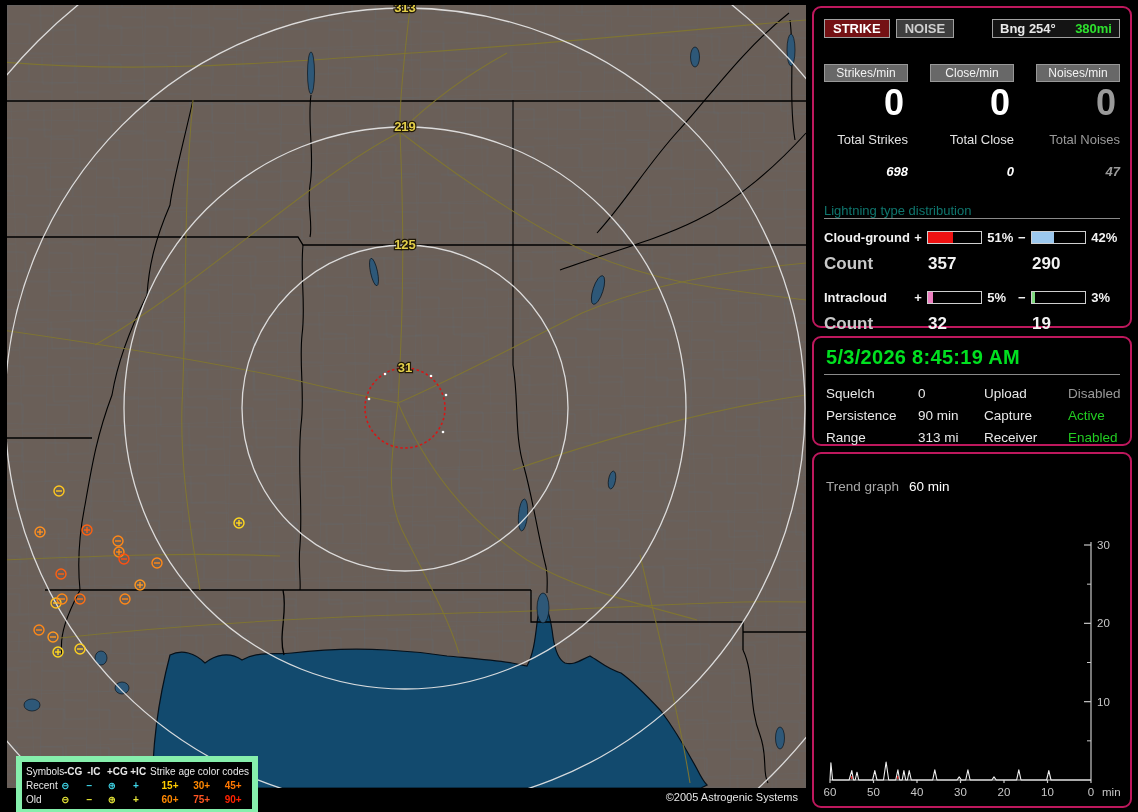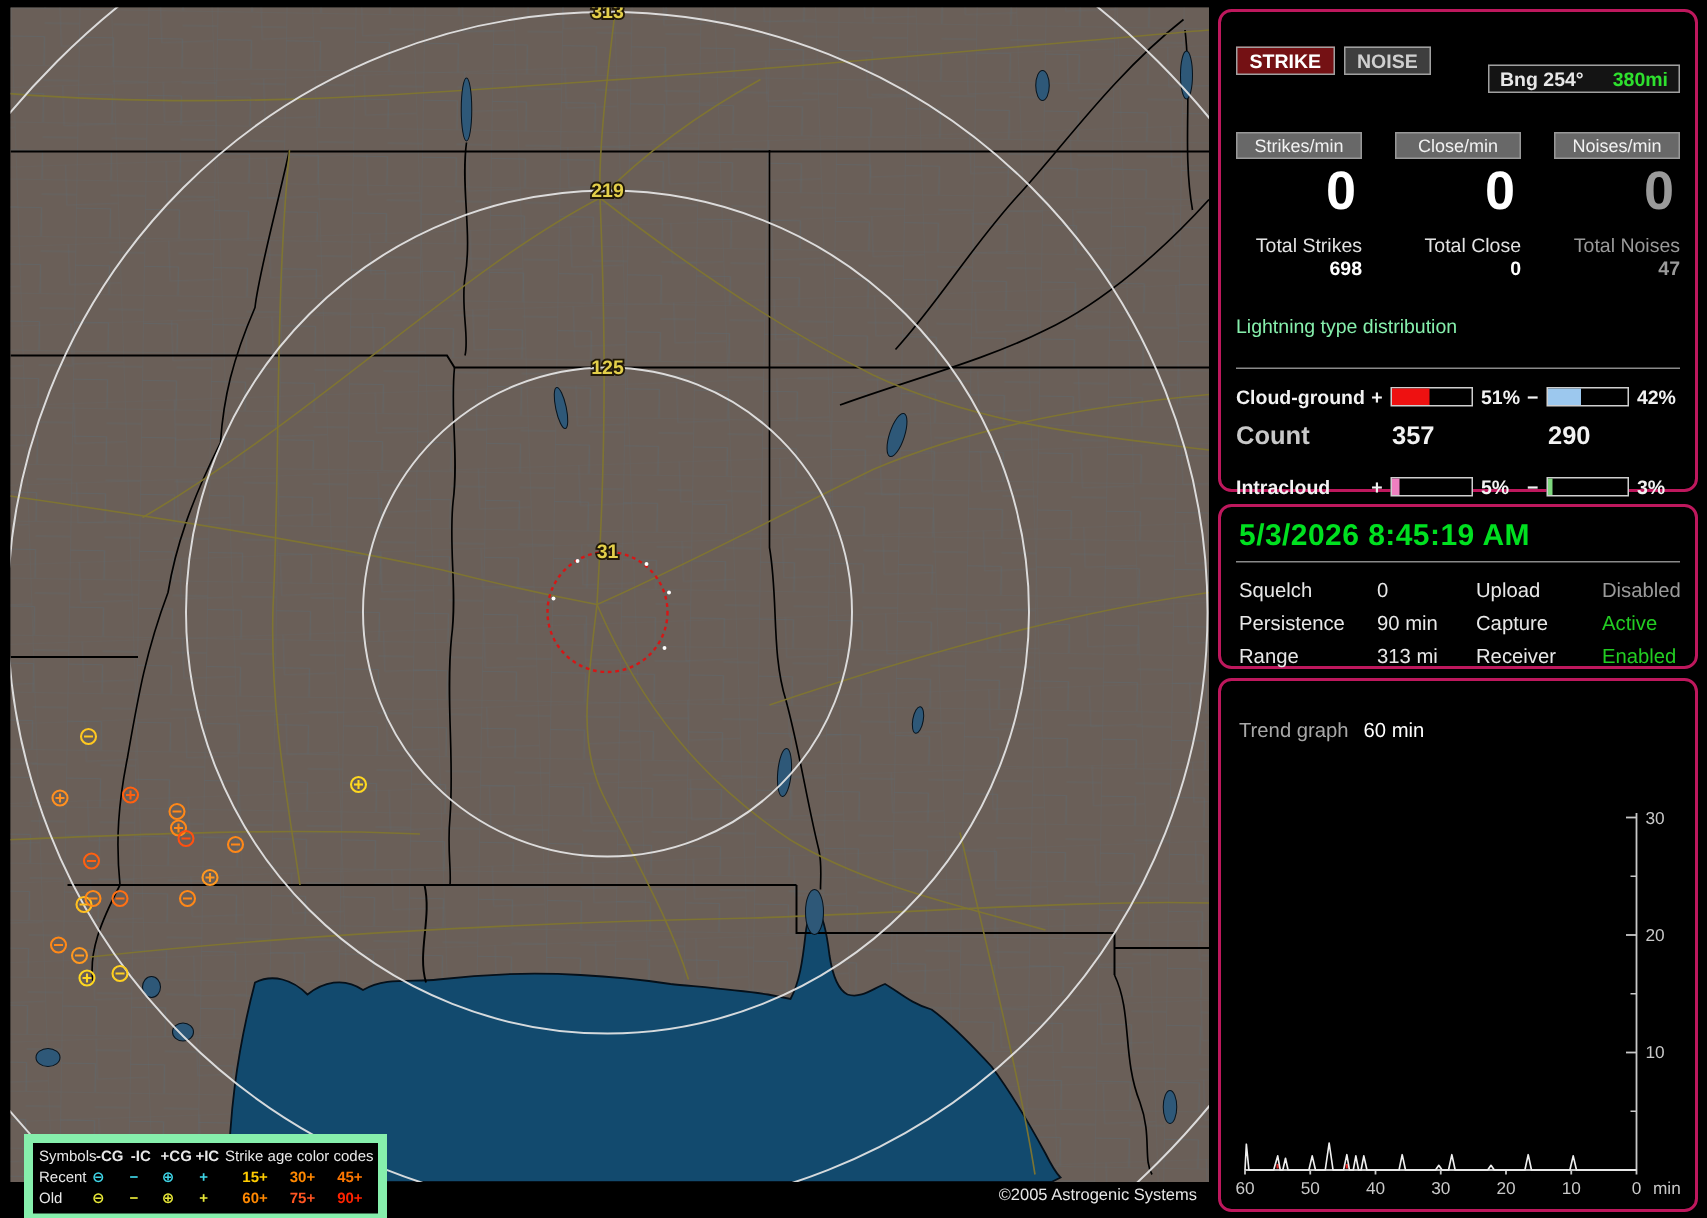--- a/index.html
+++ b/index.html
@@ -24,29 +24,29 @@
   .panel{position:absolute;left:812px;width:320px;background:#000;border:2px solid #be185d;
        border-radius:9px;box-sizing:border-box;color:#e8e8e8;}
   #panel-counters{top:6px;height:322px;padding:10px 8px;}
   #panel-status{top:336px;height:110px;padding:7px 10px;}
   #panel-stats{top:452px;height:356px;padding:10px 10px;}
   .row-top{display:flex;align-items:center;margin:1px 2px 0 2px;}
   .btn{font-weight:bold;font-size:13px;padding:1px 8px;border:1px solid #a0a0a0;line-height:15px;}
   .btn-strike{background:#741114;color:#ffffff;}
   .btn-noise{background:#3e3e3e;color:#cfcfcf;margin-left:6px;}
   .bng{margin-left:auto;display:flex;justify-content:space-between;width:112px;border:1px solid #a0a0a0;
-       background:#141414;padding:1px 7px;font-weight:bold;font-size:13px;line-height:15px;margin-top:24px;}
+       background:#141414;padding:1px 7px;font-weight:bold;font-size:13px;line-height:15px;}
   .bng-dist{color:#2ee02e;}
   .counter-grid{display:grid;grid-template-columns:1fr 1fr 1fr;column-gap:22px;margin:26px 2px 0 2px;}
   .chip{background:#686868;color:#f2f2f2;font-size:12px;text-align:center;padding:1px 0;border:1px solid #989898;}
   .big-zero{font-size:36px;font-weight:bold;text-align:right;padding-right:4px;line-height:1;margin-top:3px;}
   .total-label{font-size:13px;text-align:right;margin-top:11px;}
-  .total-value{font-size:13px;font-weight:bold;text-align:right;margin-top:0;}
+  .total-value{font-size:13px;font-weight:bold;text-align:right;margin-top:17px;font-style:italic;}
   .dist{margin:24px 2px 0 2px;}
-  .dist-title{color:#86efac;font-size:13px;border-bottom:1px solid #8a8a8a;padding-bottom:20px;}
+  .dist-title{color:#0f766e;font-size:13px;border-bottom:1px solid #8a8a8a;padding-bottom:0;}
   .dist-row{display:flex;align-items:center;font-size:13px;font-weight:bold;margin-top:11px;color:#f2f2f2;}
   .dist-label{width:92px;}
   .pm{width:12px;text-align:center;}
   .bar{width:56px;height:11px;border:1px solid #cfcfcf;background:#000;margin:0 3px;}
   .bar > div{height:100%;width:0;}
   .pct{width:30px;padding-left:2px;}
   .count-row{display:flex;font-size:17px;font-weight:bold;margin-top:9px;}
   .count-label{width:104px;color:#c8c8c8;}
   .count-pos{width:104px;color:#f2f2f2;}
   .count-neg{color:#f2f2f2;}

